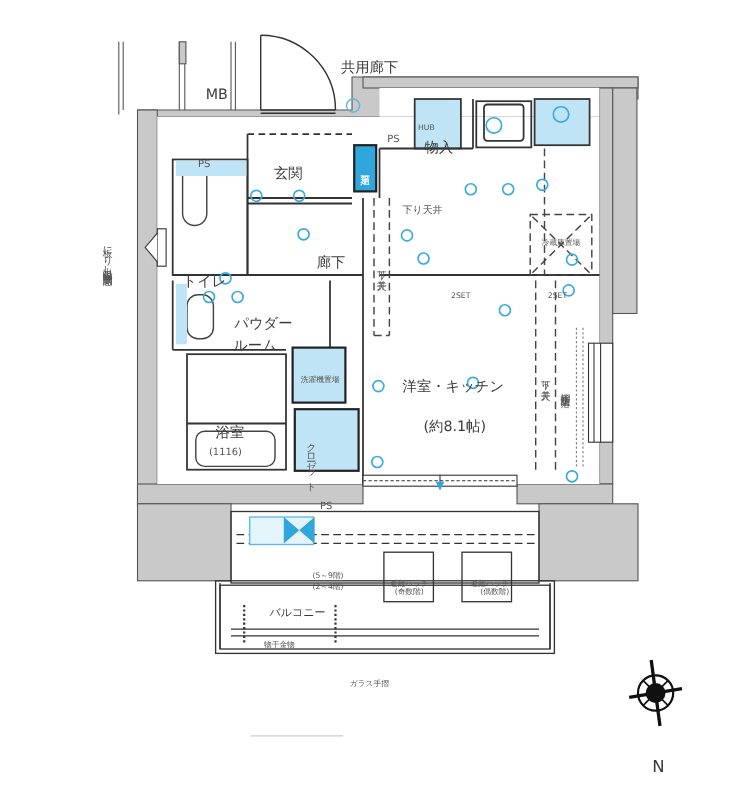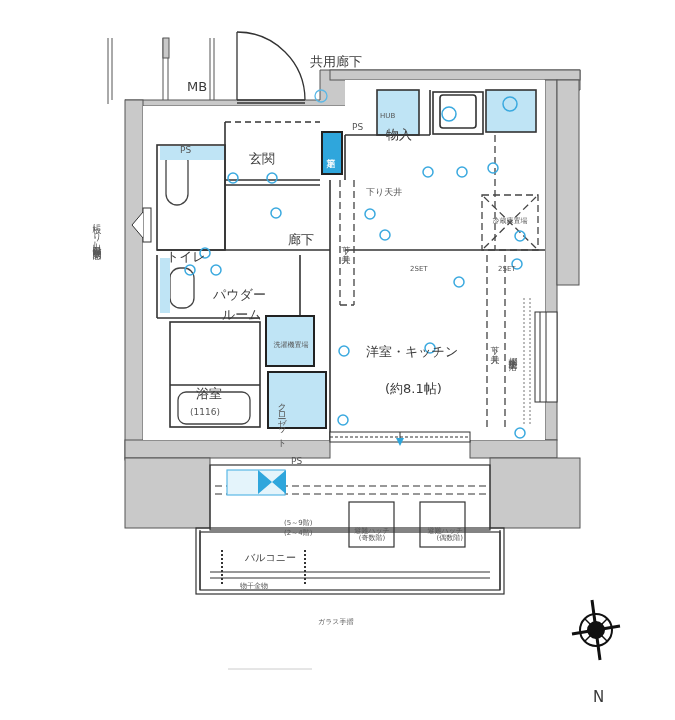--- a/index.html
+++ b/index.html
@@ -196,21 +196,21 @@
 
 <span class="lbl sm" style="left:352px;top:103px;">PS</span>
 <span class="lbl sm" style="left:180px;top:126px;">PS</span>
 <span class="lbl sm" style="left:291px;top:437px;">PS</span>
 <span class="lbl xs blue" style="left:380px;top:93px;">HUB</span>
 
 <span class="lbl md" style="left:249px;top:132px;">玄関</span>
 <span class="lbl md" style="left:288px;top:213px;">廊下</span>
 <span class="lbl md" style="left:166px;top:230px;">トイレ</span>
 <span class="lbl md" style="left:213px;top:268px;">パウダー</span>
-<span class="lbl md" style="left:222px;top:288px;">ルーム</span>
+<span class="lbl md" style="left:212px;top:288px;">ルーム</span>
 <span class="lbl md" style="left:196px;top:367px;">浴室</span>
 <span class="lbl sm" style="left:190px;top:388px;">(1116)</span>
 <span class="lbl md" style="left:366px;top:325px;">洋室・キッチン</span>
 <span class="lbl md" style="left:385px;top:362px;">(約8.1帖)</span>
 <span class="lbl lg" style="left:245px;top:533px;">バルコニー</span>
 <span class="lbl md" style="left:386px;top:108px;">物入</span>
 <span class="lbl sm vert" style="left:326px;top:133px;color:#fff;">下足箱</span>
 <span class="lbl sm vert" style="left:277px;top:376px;">クローゼット</span>
 <span class="lbl xs" style="left:270px;top:322px;width:42px;white-space:normal;text-align:center;">洗濯機置場</span>
 <span class="lbl xs" style="left:487px;top:198px;width:46px;white-space:normal;text-align:center;">冷蔵庫置場</span>

